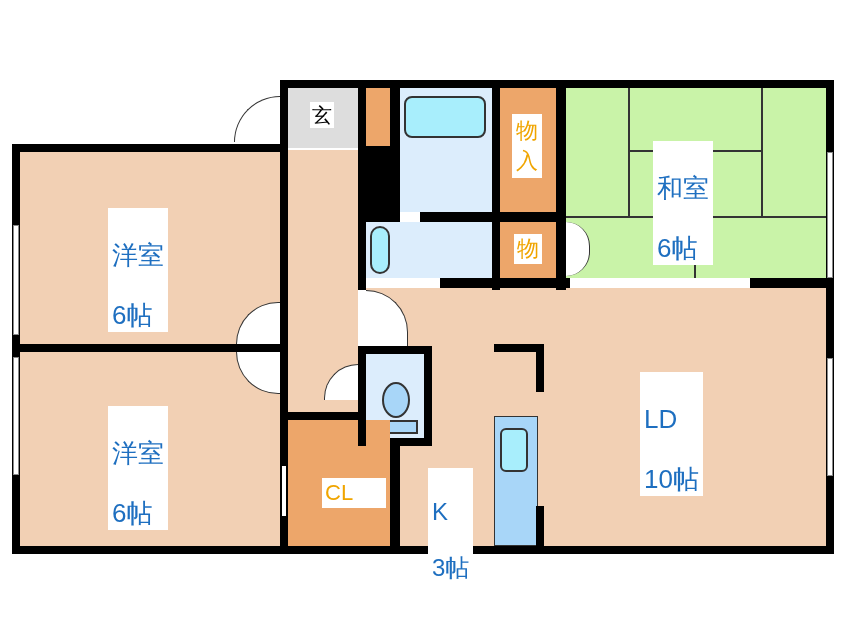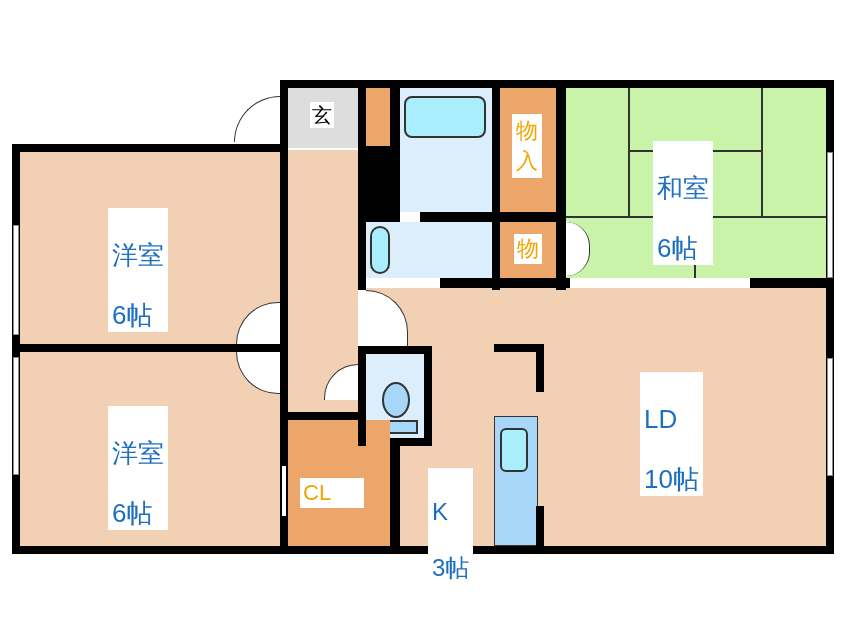--- a/index.html
+++ b/index.html
@@ -95,13 +95,13 @@
 </div>
 <div class="room-label" style="left:428px;top:468px;font-size:24px;line-height:28px;">
   <span>K</span><br>
   <span>3帖</span>
 </div>
 <div class="abs" style="left:310px;top:102px;background:#fff;color:#000;font-size:20px;line-height:24px;padding:1px 2px;">玄</div>
 <div class="orange-label" style="left:512px;top:114px;width:24px;line-height:30px;text-align:center;">
   <span>物<br>入</span>
 </div>
 <div class="orange-label" style="left:514px;top:234px;">物</div>
-<div class="orange-label" style="left:300px;top:478px;width:58px;">CL</div>
+<div class="orange-label" style="left:322px;top:478px;width:58px;">CL</div>
 
 </body></html>

